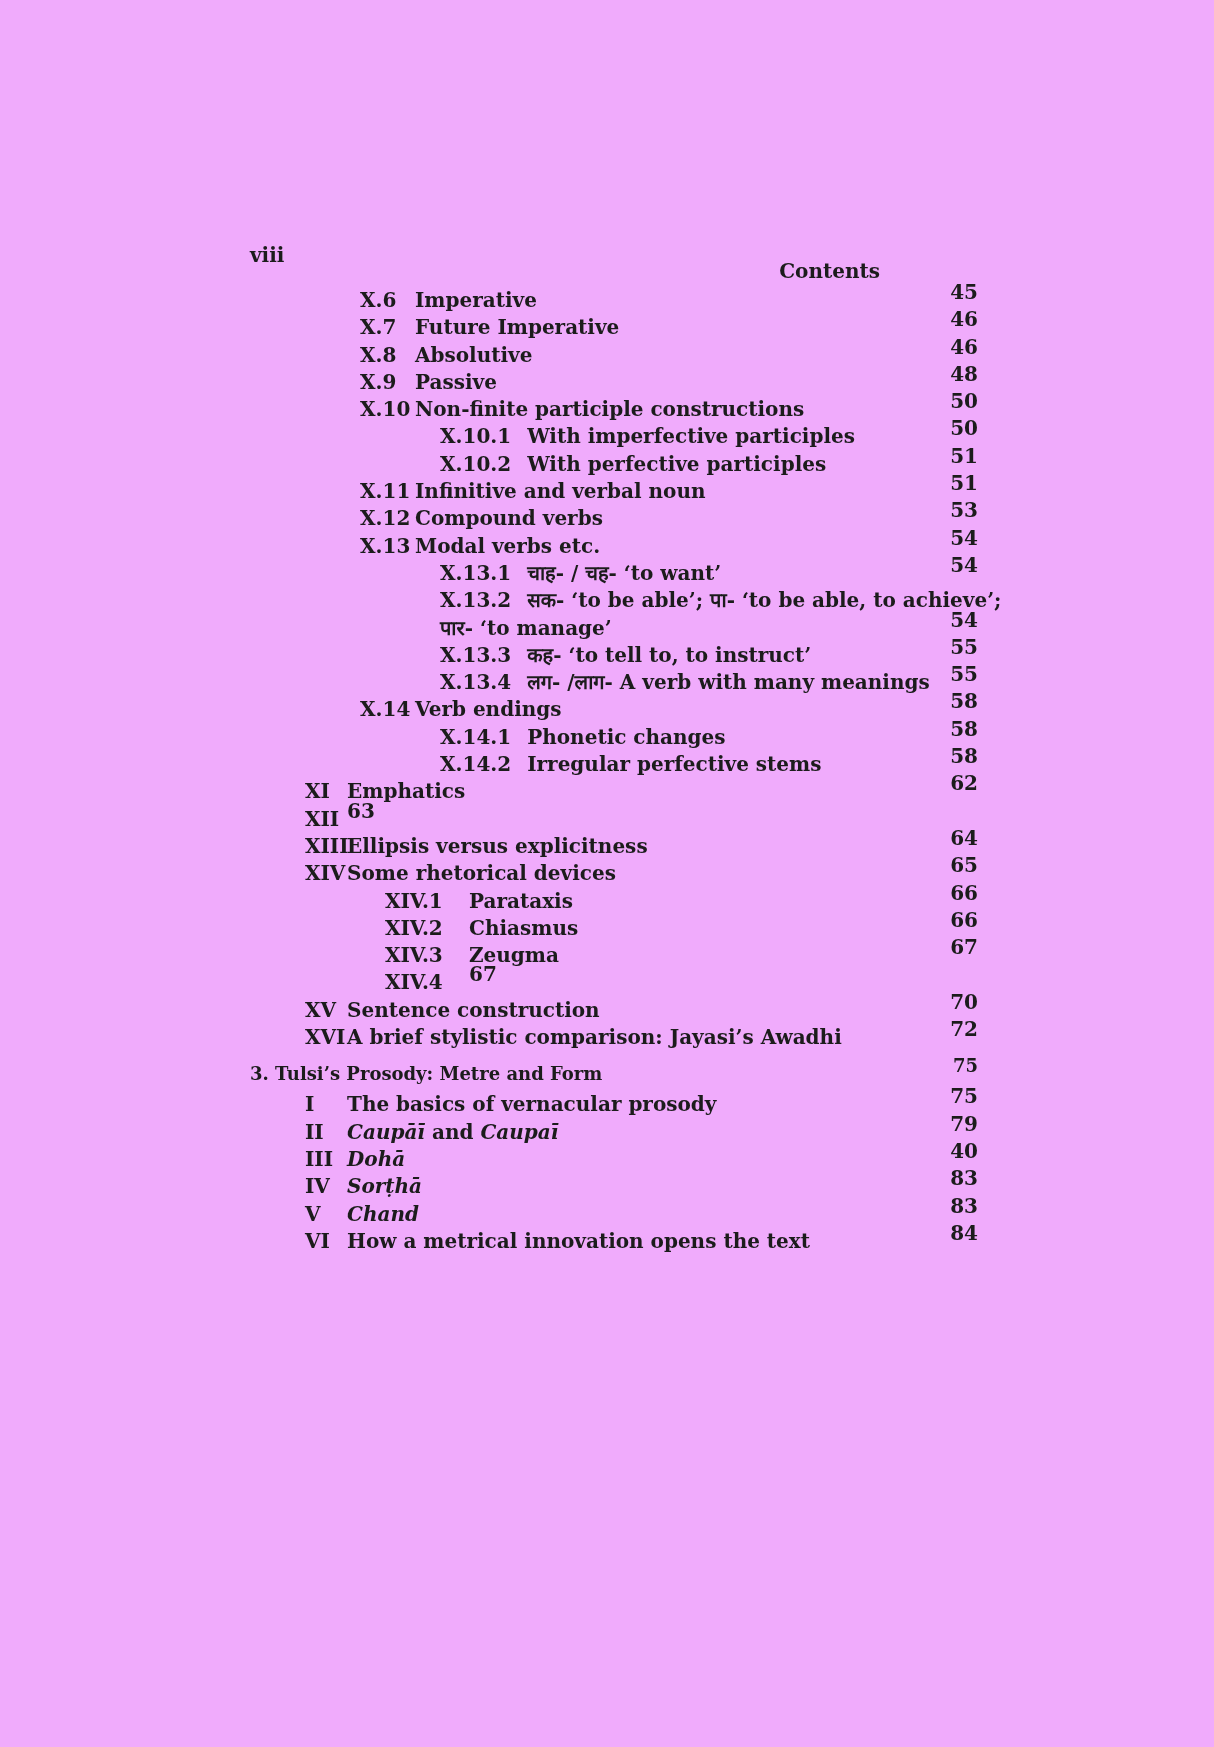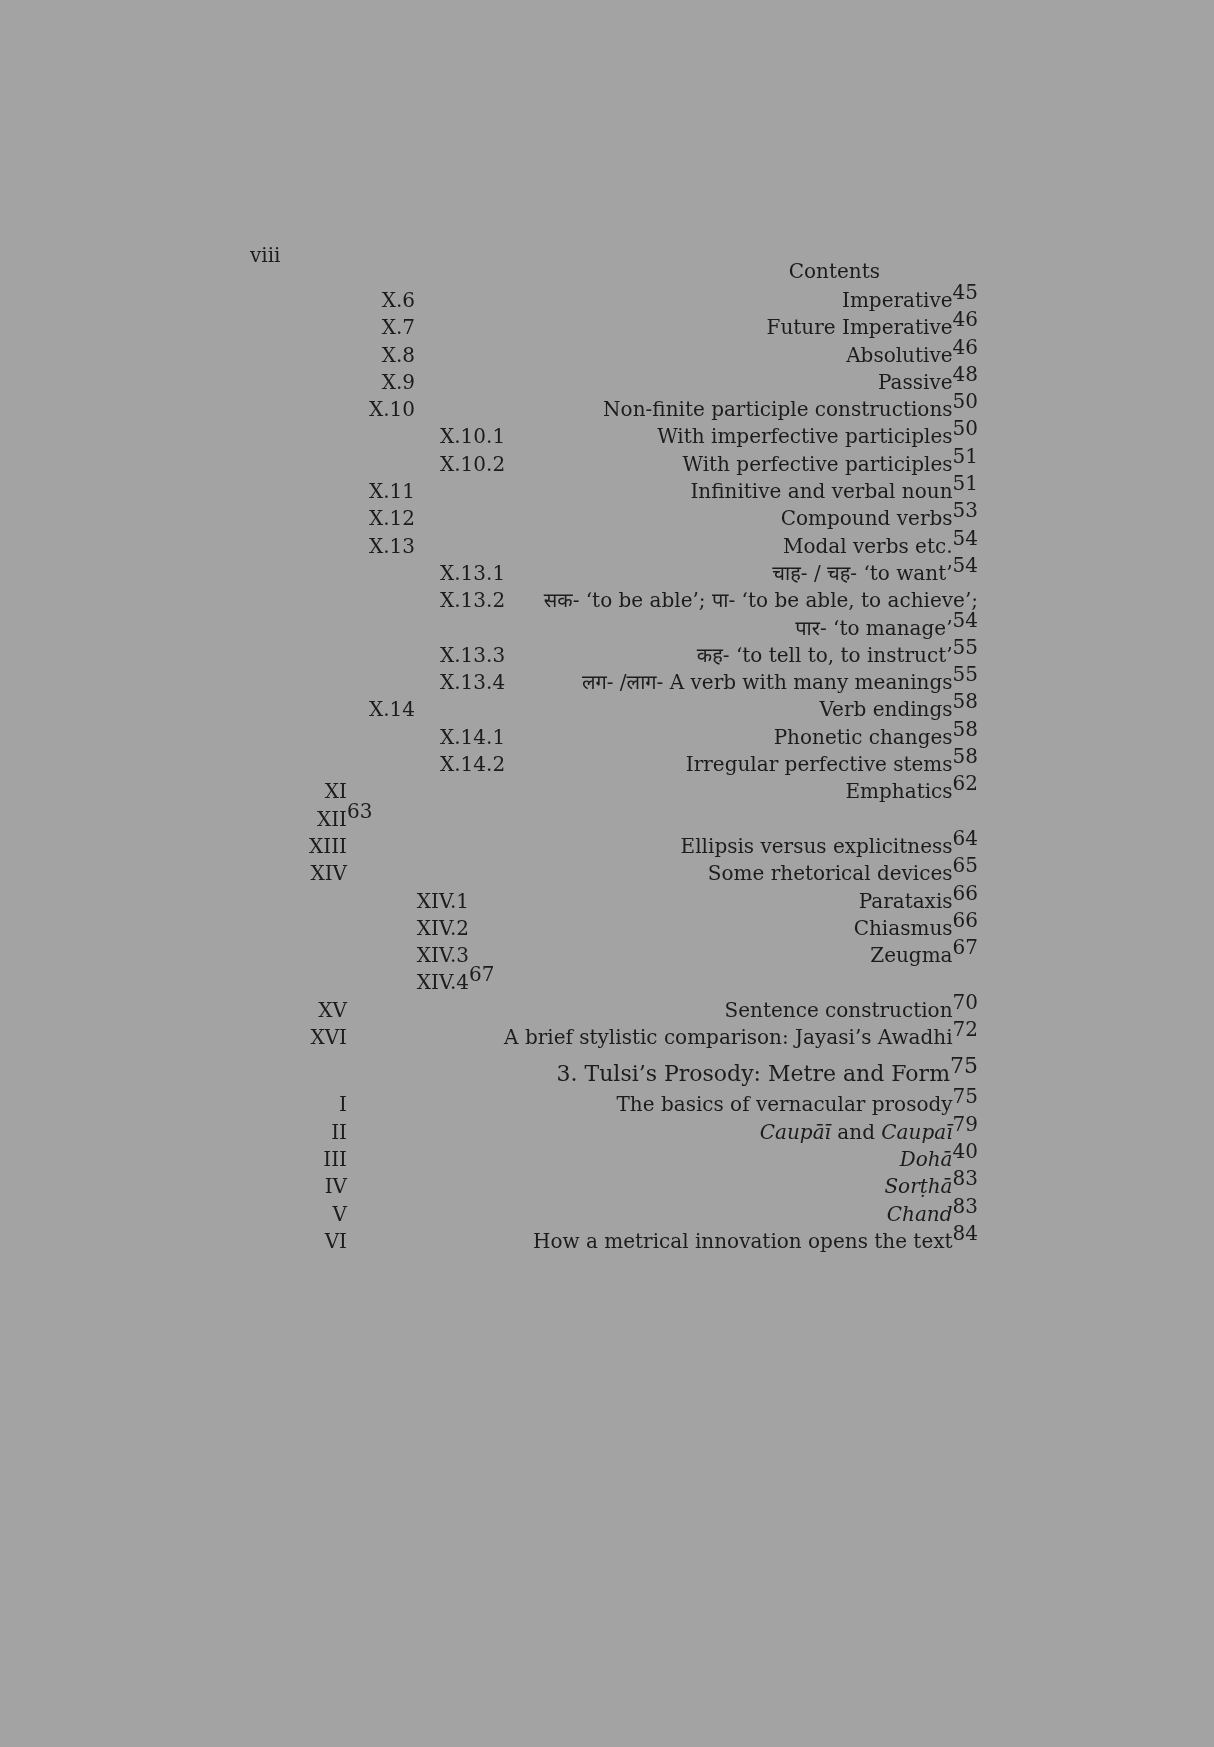--- a/index.html
+++ b/index.html
@@ -1,23 +1,24 @@
 <!DOCTYPE html>
 <html><head>
 <meta charset="utf-8">
 <style>
   html, body { margin: 0; padding: 0; background: #ffffff; }
   .canvas {
     position: relative;
     width: 1214px;
     height: 1747px;
-    background: #a3a3a3;
+    background: #f0abfc;
     color: #1c1c1c;
     font-family: "DejaVu Serif", "Liberation Serif", serif;
     overflow: hidden;
+    font-weight: bold;
   }
   .textblock {
     position: absolute;
     left: 250px;
     top: 242px;
     width: 728px; 
   }
   .pagehead {
     position: relative;
     height: 28px;
@@ -30,40 +31,39 @@
     left: 0; top: 16px;
     width: 630px;           
     text-align: right;
   }
   .rows { margin-top: 17px; }
   .row {
     display: flex;
     align-items: baseline;
     font-size: 20px;
     line-height: 27.3px;
-    text-align: right;
   }
   .lbl { flex: none; white-space: pre; }
   .ttl { flex: 1 1 auto; white-space: nowrap; }
   .pg  { flex: none; transform: translateY(-8px); } 
   .it  { font-style: italic; }
 
   
   .row.sec    { padding-left: 55px;  }
   .row.sec .lbl  { width: 42px; }
   .row.x2     { padding-left: 110px; }
   .row.x2 .lbl   { width: 55px; }
   .row.rsub   { padding-left: 135px; }
   .row.rsub .lbl { width: 84px; }
   .row.x3     { padding-left: 190px; }
   .row.x3 .lbl   { margin-right: 16px; }
   .row.x3cont { padding-left: 190px; }
   .row.chapter {
     padding-left: 0;
-    font-size: 22px;
+    font-size: 18px;
     line-height: 30px;
     margin-top: 8px;
     margin-bottom: 2px;
   }
 </style>
 </head>
 <body>
 
 <div class="canvas">
   <div class="textblock">

